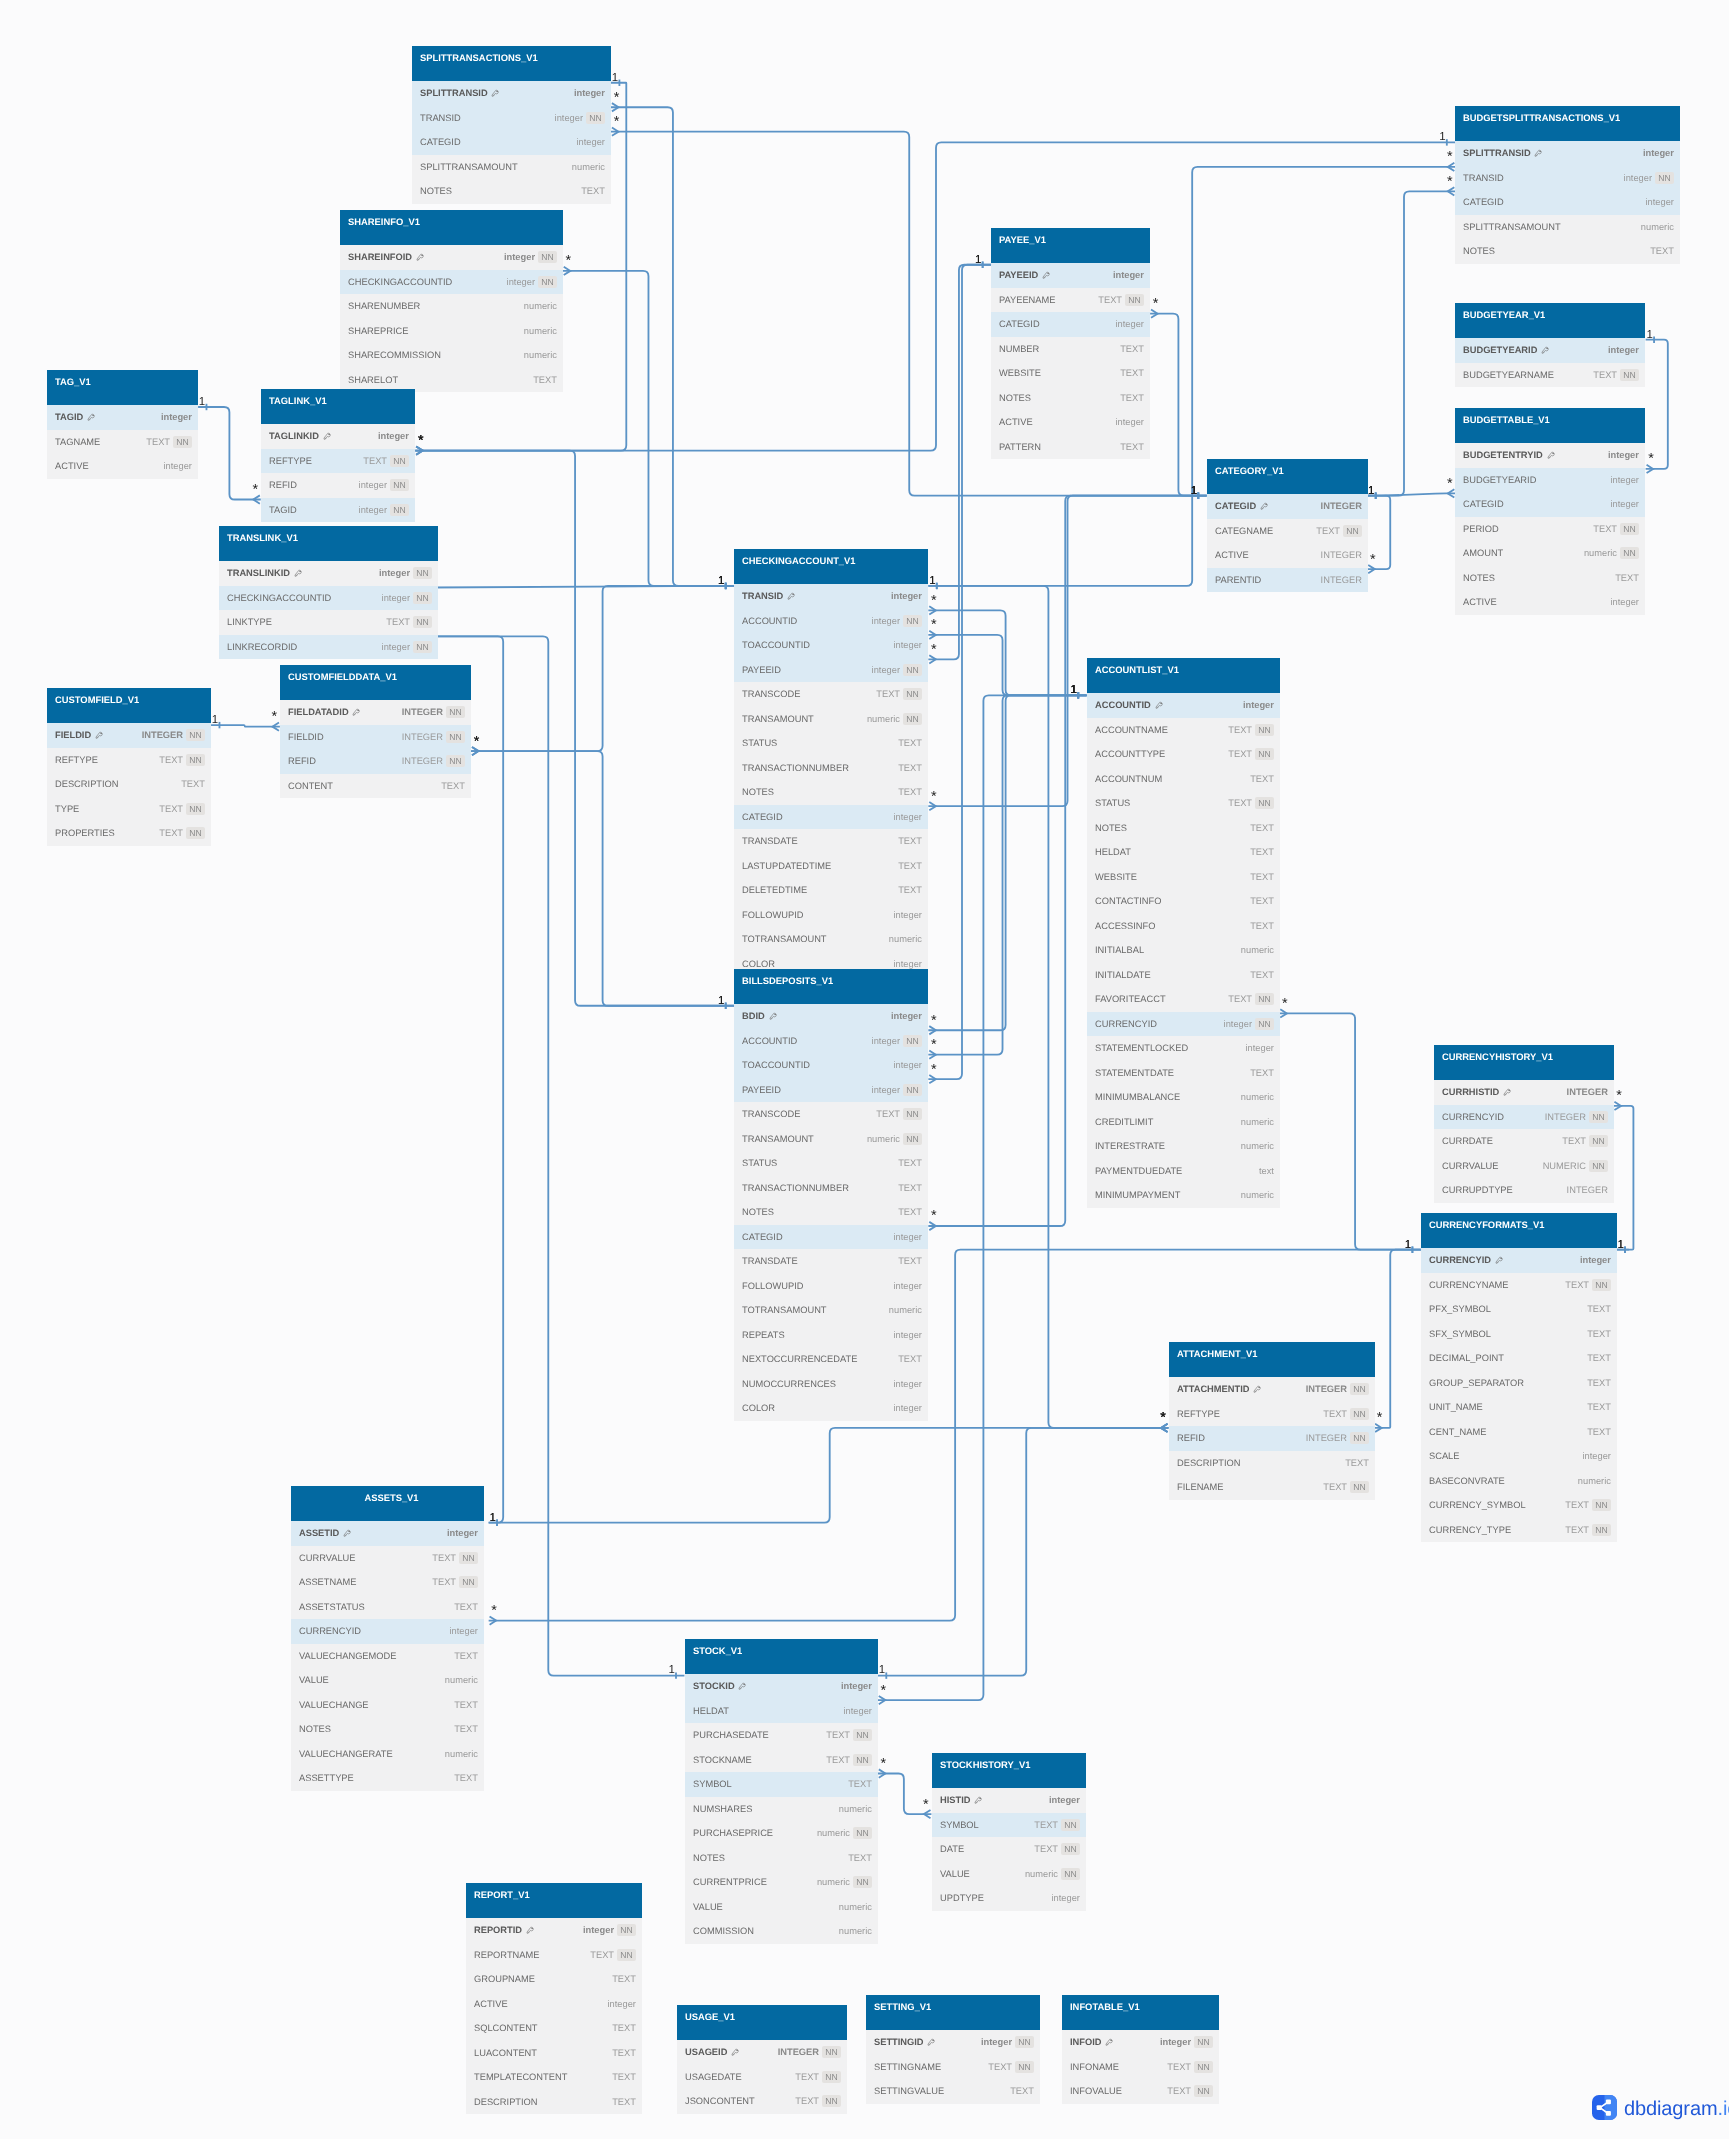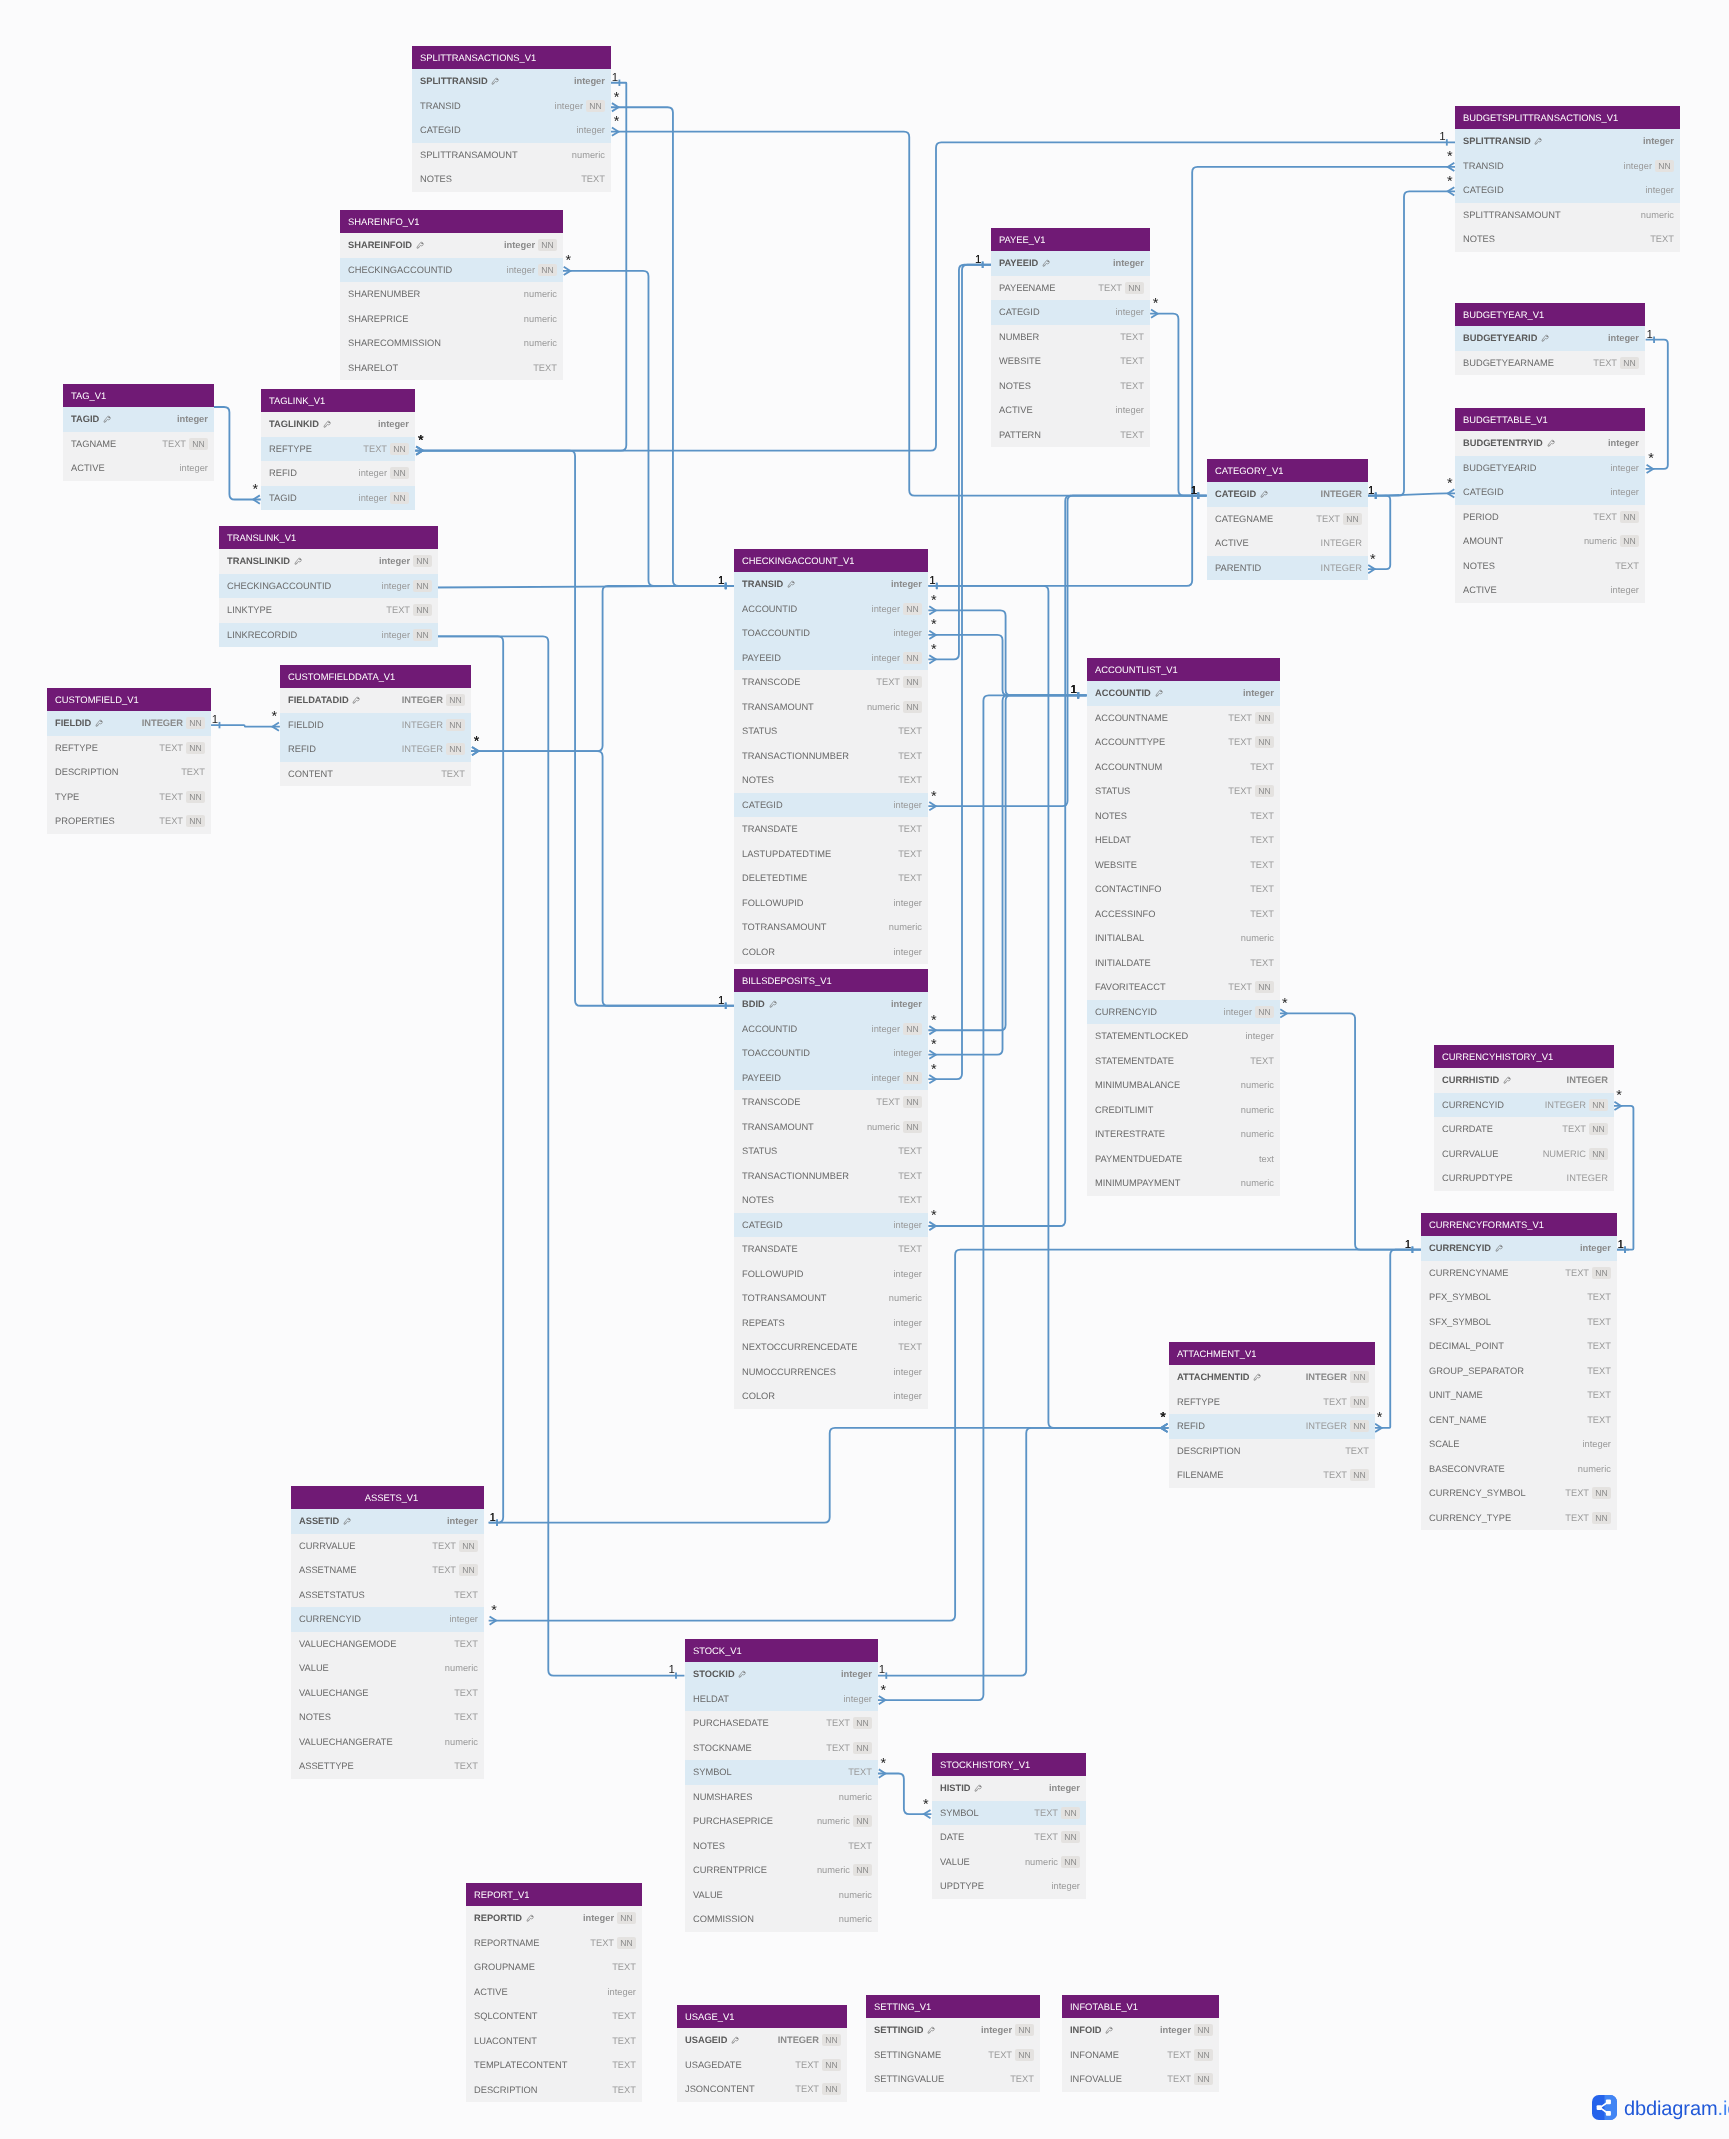--- a/index.html
+++ b/index.html
@@ -2,21 +2,21 @@
 <html style="font-size:12.2px"><head>
 <meta charset="utf-8">
 <style>
   html,body{margin:0;padding:0;}
   body{width:1729px;height:2140px;position:relative;overflow:hidden;background:#fbfbfc;
        font-family:"Liberation Sans",sans-serif;
        -webkit-font-smoothing:antialiased;text-rendering:geometricPrecision;}
   #sheet{position:absolute;left:0;top:0;width:1729px;height:2140px;}
   svg#edges{position:absolute;left:0;top:0;width:1729px;height:2140px;overflow:visible;}
   .tbl{position:absolute;box-sizing:border-box;transform:translateZ(0);}
-  .hdr{height:23px;background:#701a75;color:#fff;font-weight:normal;font-size:9.4px;
+  .hdr{height:35px;background:#0369a1;color:#fff;font-weight:bold;font-size:9.4px;
        line-height:24.5px;padding-left:8px;white-space:nowrap;overflow:hidden;}
   .row{height:24.5px;display:flex;align-items:center;background:#f1f1f2;
        padding:0 6.1px 0 8px;box-sizing:border-box;}
   .cname,.ctype,.hdrt,.nn{will-change:opacity;}
   .hdrt{display:inline-block;}
   .row.hl{background:#dbeaf4;}
   .cname{font-size:9.3px;color:#6a6a6a;white-space:nowrap;}
   .row.pk .cname{font-weight:bold;color:#5a5a5a;}
   .ctype{margin-left:auto;font-size:9.3px;color:#9a9a9a;white-space:nowrap;display:flex;align-items:center;}
   .row.pk .ctype{font-weight:bold;color:#8a8a8a;}
@@ -375,21 +375,21 @@
             <span>numeric</span>
           </span>
         </div>
         <div class="row">
           <span class="cname">SHARELOT</span>
           <span class="ctype">
             <span>TEXT</span>
           </span>
         </div>
       </div>
-      <div class="tbl" style="left: 47px; top: 384px; width: 151px; margin-left: 16px;">
+      <div class="tbl" style="left: 47px; top: 370px; width: 151px;">
         <div class="hdr"><span class="hdrt">TAG_V1</span></div>
         <div class="row hl pk">
           <span class="cname">TAGID</span>
           <span class="keyi">
             <svg width="8.4" height="9.2" viewBox="0 0 11 12">
               <g fill="none" stroke="#6f6f6f" stroke-width="0.78" stroke-linecap="round" stroke-linejoin="round">
                 <path d="M6.9 1.5 a2.45 2.45 0 1 1-1.35 4.35 L4.6 6.8 l0 0.85 l-0.88 0 l0 0.85 l-0.88 0 l0 0.95 l-1.44 0 l0-1.1 z"></path>
                 <circle cx="7.9" cy="3.05" r="0.58"></circle>
               </g>
             </svg>

